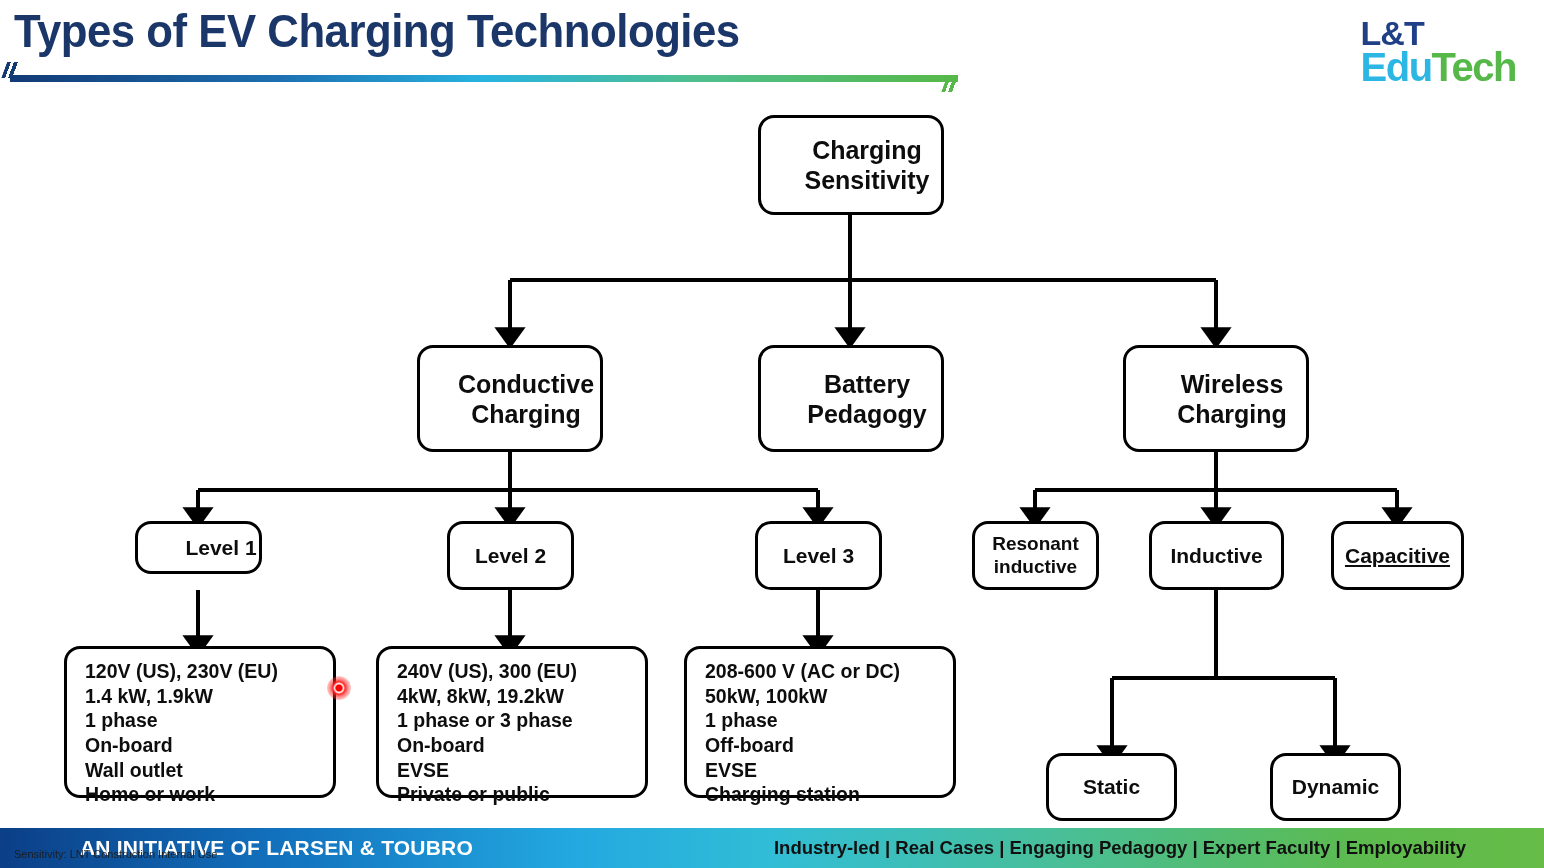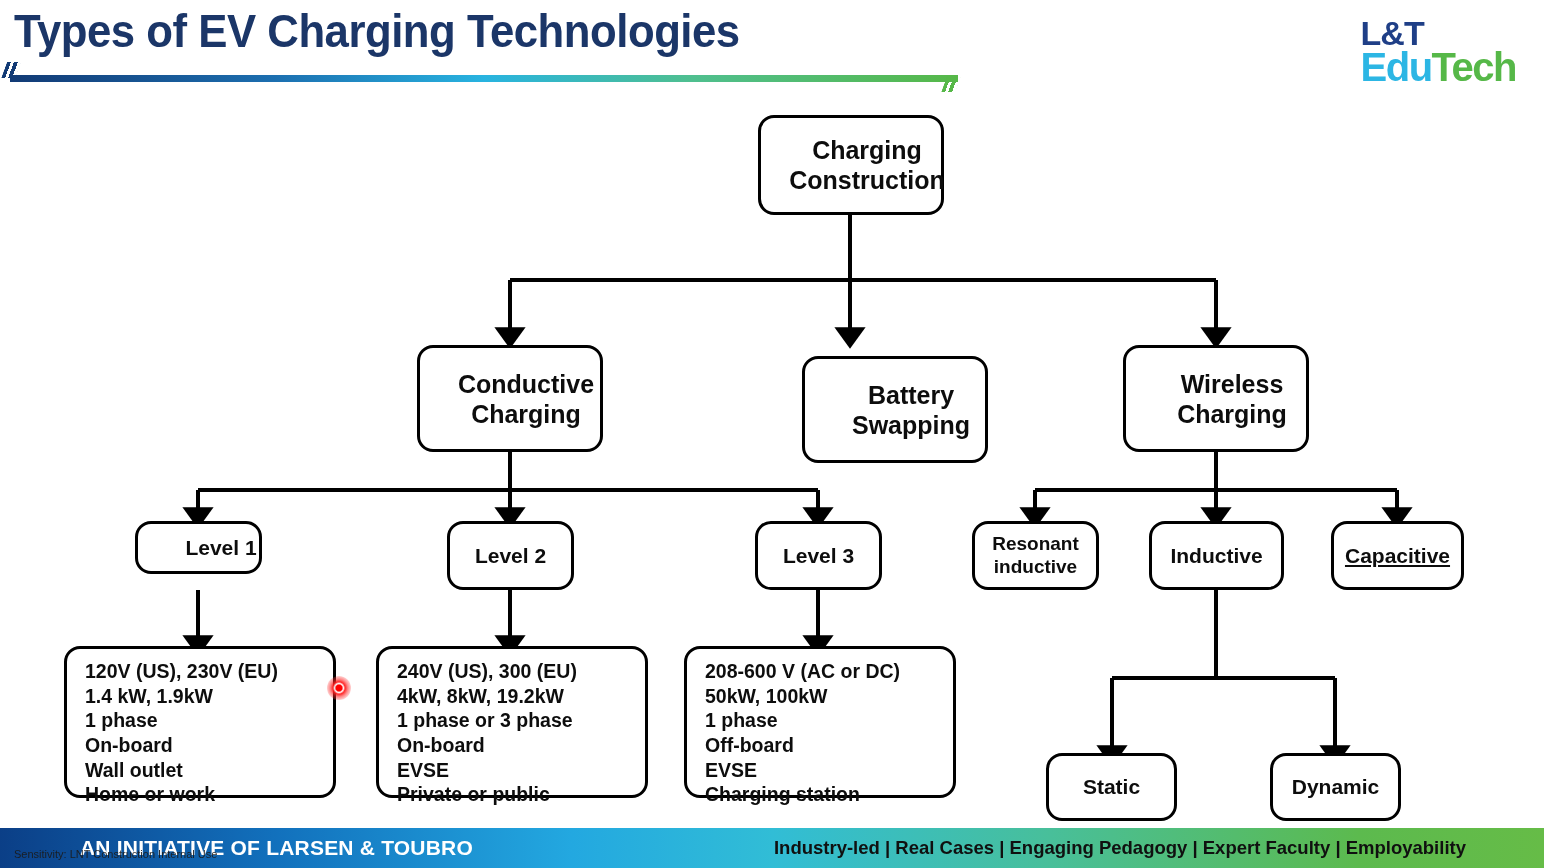--- a/index.html
+++ b/index.html
@@ -194,35 +194,35 @@
       <path d="M1216,490 L1216,578"></path>
       <path d="M1112,578 L1335,578"></path>
       <path d="M1112,578 L1112,650" marker-end="url(#arrow)"></path>
       <path d="M1335,578 L1335,650" marker-end="url(#arrow)"></path>
     </g>
   </svg>
 
   <div class="node big" style="left:758px;top:15px;width:186px;height:100px;">
     <span>
       <span>Charging</span><br>
-      <span>Construction</span>
+      <span>Sensitivity</span>
     </span>
   </div>
 
   <div class="node big" style="left:417px;top:245px;width:186px;height:107px;">
     <span>
       <span>Conductive</span><br>
       <span>Charging</span>
     </span>
   </div>
 
-  <div class="node big" style="left:758px;top:256px;width:186px;height:107px;margin-left:44px;">
+  <div class="node big" style="left:758px;top:245px;width:186px;height:107px;">
     <span>
       <span>Battery</span><br>
-      <span>Swapping</span>
+      <span>Pedagogy</span>
     </span>
   </div>
 
   <div class="node big" style="left:1123px;top:245px;width:186px;height:107px;">
     <span>
       <span>Wireless</span><br>
       <span>Charging</span>
     </span>
   </div>
 

